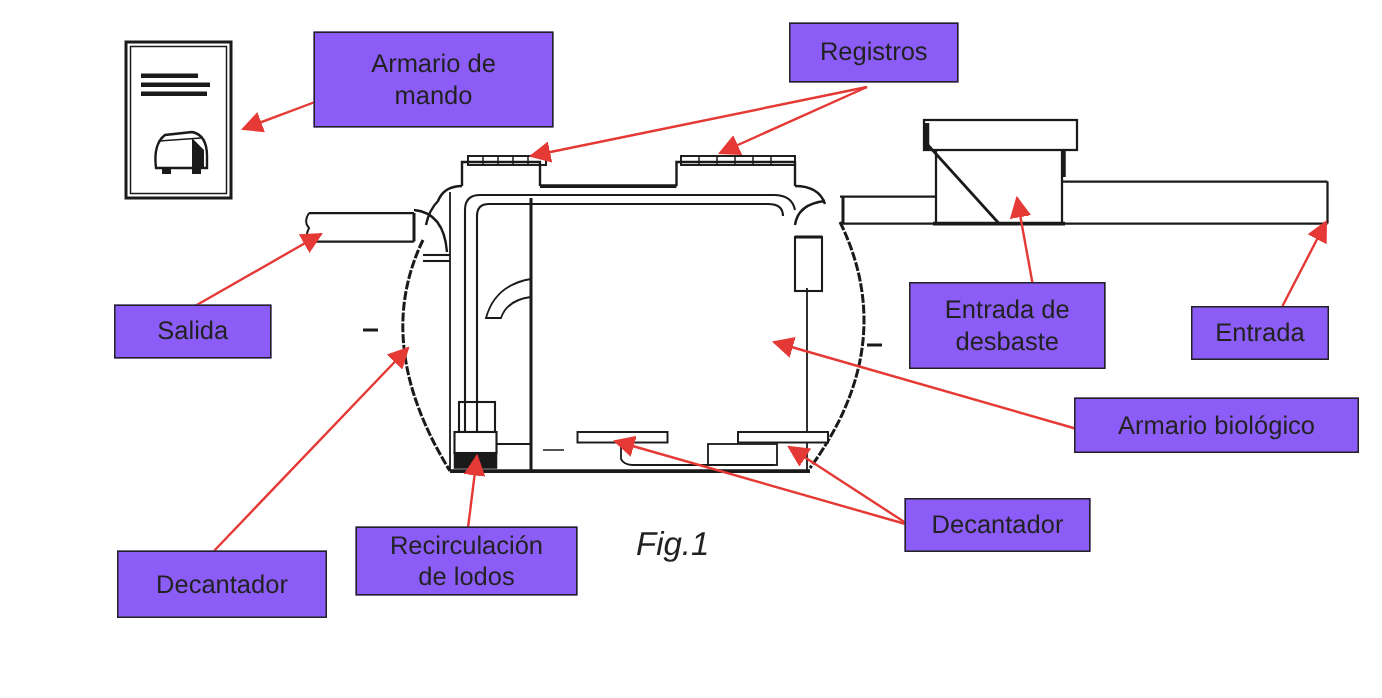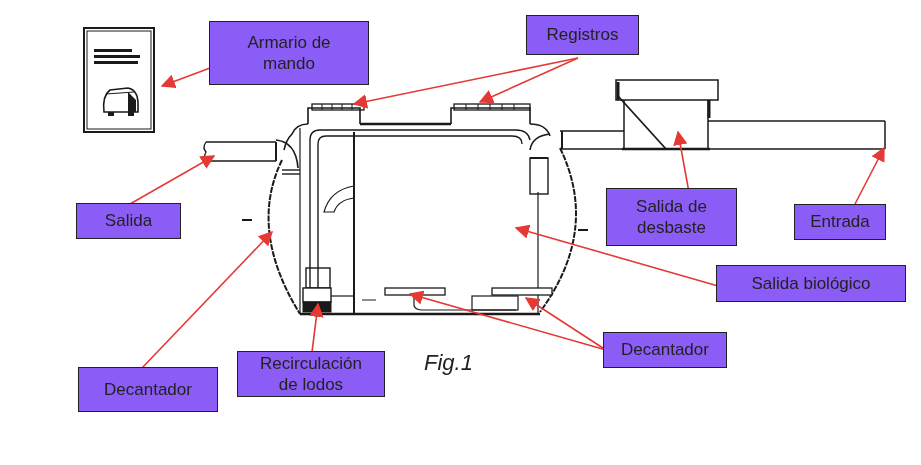--- a/index.html
+++ b/index.html
@@ -143,28 +143,28 @@
   <span style="white-space:pre-line;">Armario de
 mando</span>
 </div>
 <div class="label-box" style="left:526px;top:15px;width:113px;height:40px;">
   <span>Registros</span>
 </div>
 <div class="label-box" style="left:76px;top:203px;width:105px;height:36px;">
   <span>Salida</span>
 </div>
 <div class="label-box" style="left:606px;top:188px;width:131px;height:58px;">
-  <span style="white-space:pre-line;">Salida de
+  <span style="white-space:pre-line;">Entrada de
 desbaste</span>
 </div>
 <div class="label-box" style="left:794px;top:204px;width:92px;height:36px;">
   <span>Entrada</span>
 </div>
 <div class="label-box" style="left:716px;top:265px;width:190px;height:37px;">
-  <span>Salida biológico</span>
+  <span>Armario biológico</span>
 </div>
 <div class="label-box" style="left:78px;top:367px;width:140px;height:45px;">
   <span>Decantador</span>
 </div>
 <div class="label-box" style="left:237px;top:351px;width:148px;height:46px;">
   <span style="white-space:pre-line;">Recirculación
 de lodos</span>
 </div>
 <div class="label-box" style="left:603px;top:332px;width:124px;height:36px;">
   <span>Decantador</span>

